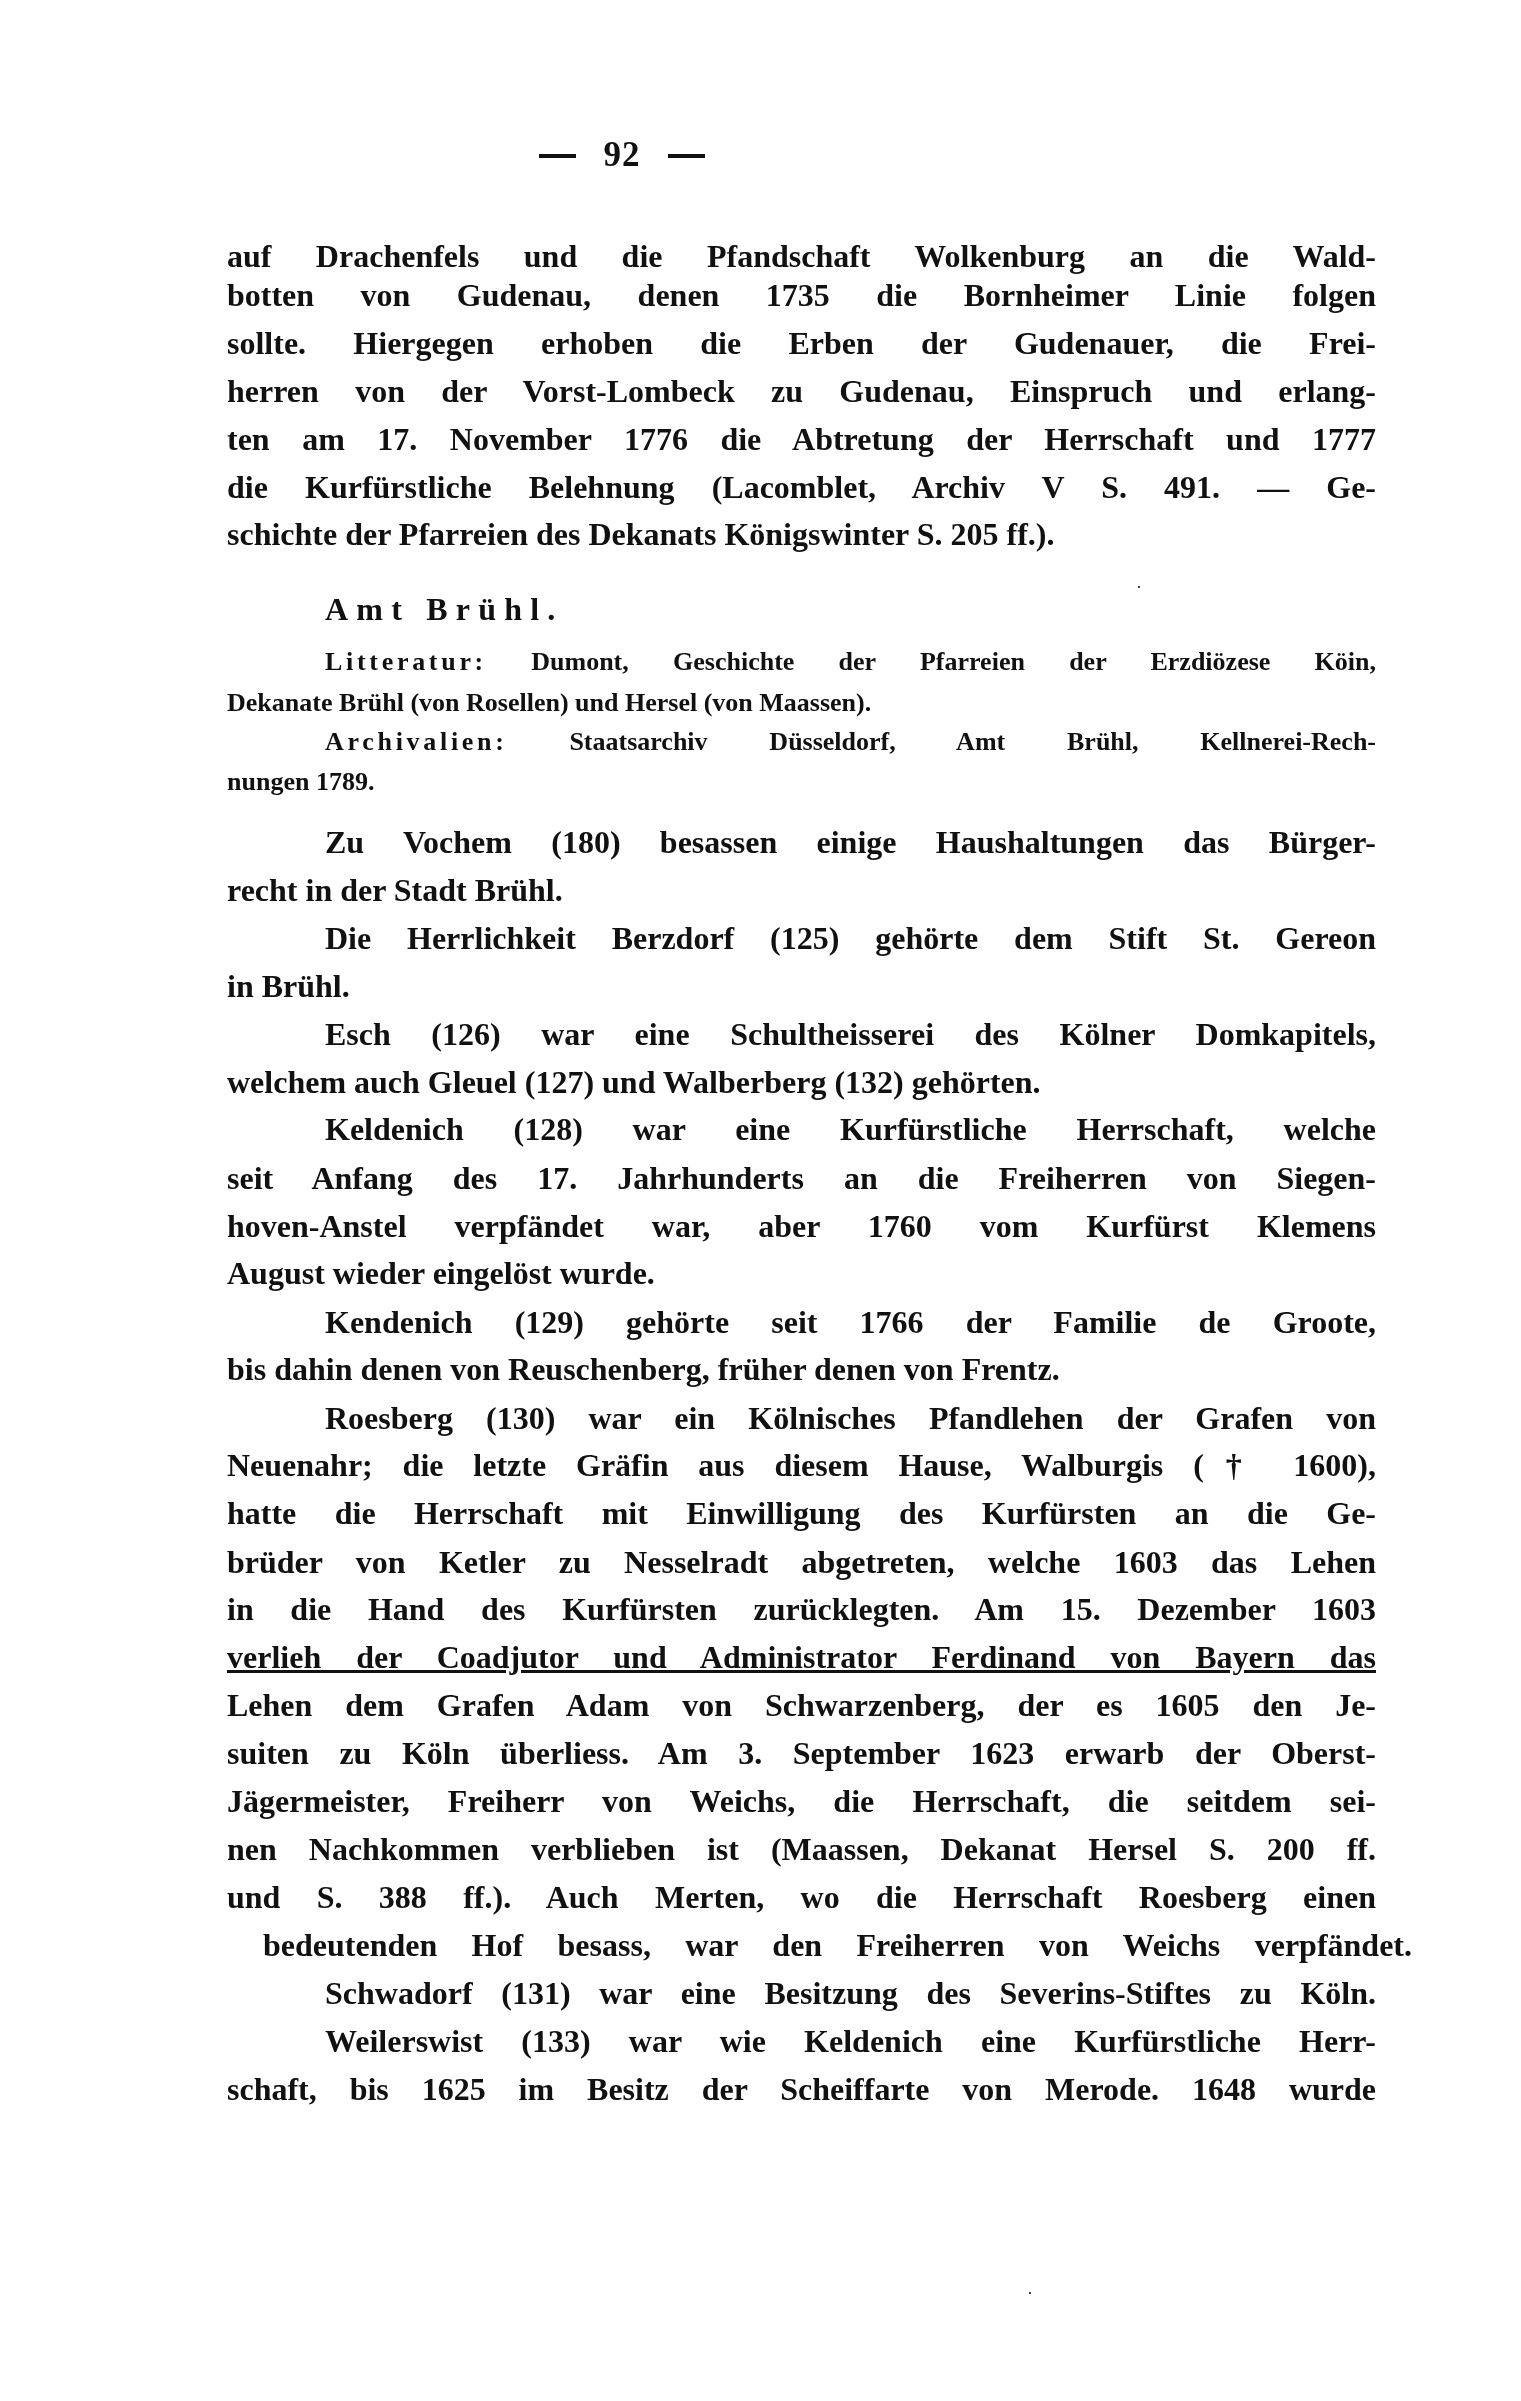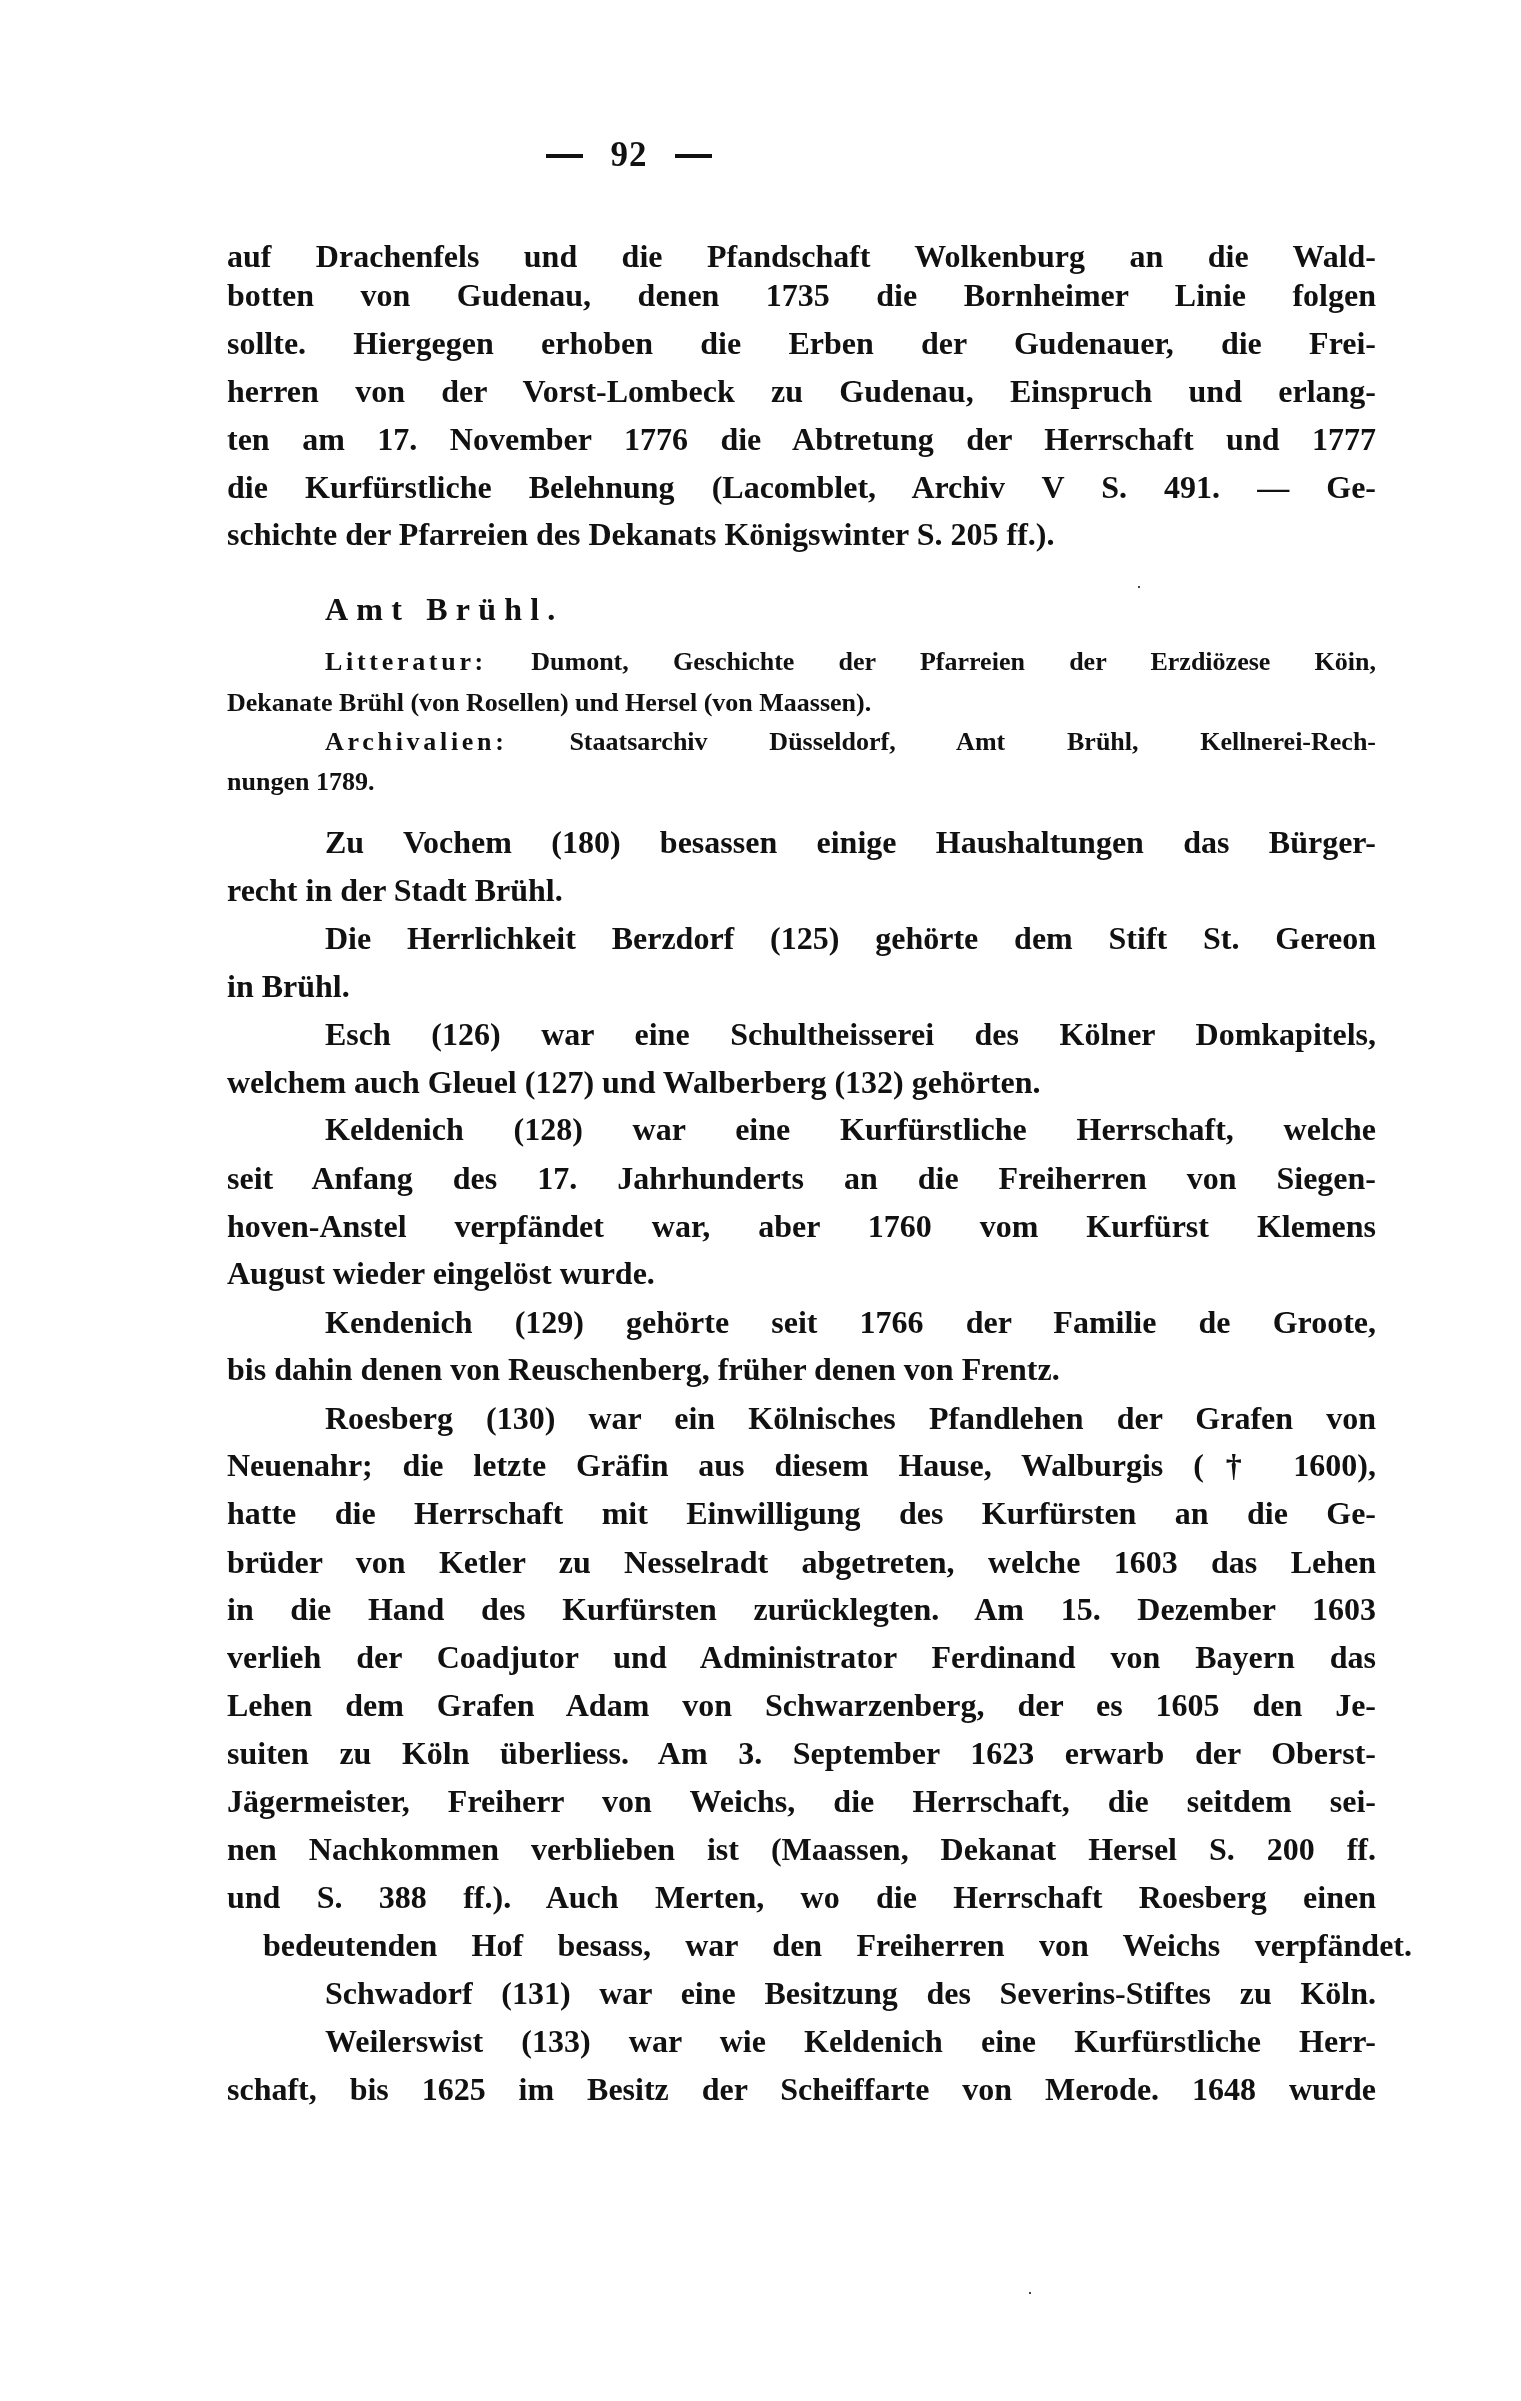--- a/index.html
+++ b/index.html
@@ -10,21 +10,21 @@
     body {
       width: 1522px;
       height: 2401px;
       position: relative;
       overflow: hidden;
       font-family: "Liberation Serif", "DejaVu Serif", serif;
       color: #111111;
     }
     .page-number {
       position: absolute;
-      left: 12px;
+      left: 5px;
       width: 1234px;
       top: 135px;
       text-align: center;
       font-size: 35px;
       font-weight: bold;
       letter-spacing: 0.9px;
     }
     .page-number .dash {
       display: inline-block;
       width: 37px;
@@ -111,21 +111,21 @@
   <div class="line last" style="top: 1255px; white-space: normal;">August wieder eingelöst wurde.</div>
 
   <div class="line indent" style="top: 1304px; white-space: normal;">Kendenich (129) gehörte seit 1766 der Familie de Groote,</div>
   <div class="line last" style="top: 1351px; white-space: normal;">bis dahin denen von Reuschenberg, früher denen von Frentz.</div>
 
   <div class="line indent" style="top: 1400px; white-space: normal;">Roesberg (130) war ein Kölnisches Pfandlehen der Grafen von</div>
   <div class="line" style="top: 1447px; white-space: normal;">Neuenahr; die letzte Gräfin aus diesem Hause, Walburgis († 1600),</div>
   <div class="line" style="top: 1495px; white-space: normal;">hatte die Herrschaft mit Einwilligung des Kurfürsten an die Ge-</div>
   <div class="line" style="top: 1544px; white-space: normal;">brüder von Ketler zu Nesselradt abgetreten, welche 1603 das Lehen</div>
   <div class="line" style="top: 1591px; white-space: normal;">in die Hand des Kurfürsten zurücklegten. Am 15. Dezember 1603</div>
-  <div class="line" style="top: 1639px; white-space: normal;">verlieh der Coadjutor und Administrator Ferdinand von Bayern das</div>
+  <div class="line" style="top: 1639px; white-space: normal; text-decoration: underline;">verlieh der Coadjutor und Administrator Ferdinand von Bayern das</div>
   <div class="line" style="top: 1687px; white-space: normal;">Lehen dem Grafen Adam von Schwarzenberg, der es 1605 den Je-</div>
   <div class="line" style="top: 1735px; white-space: normal;">suiten zu Köln überliess. Am 3. September 1623 erwarb der Oberst-</div>
   <div class="line" style="top: 1783px; white-space: normal;">Jägermeister, Freiherr von Weichs, die Herrschaft, die seitdem sei-</div>
   <div class="line" style="top: 1831px; white-space: normal;">nen Nachkommen verblieben ist (Maassen, Dekanat Hersel S. 200 ff.</div>
   <div class="line" style="top: 1879px; white-space: normal;">und S. 388 ff.). Auch Merten, wo die Herrschaft Roesberg einen</div>
   <div class="line" style="top: 1927px; white-space: normal; margin-left: 36px;">bedeutenden Hof besass, war den Freiherren von Weichs verpfändet.</div>
 
   <div class="line indent" style="top: 1975px; white-space: normal;">Schwadorf (131) war eine Besitzung des Severins-Stiftes zu Köln.</div>
 
   <div class="line indent" style="top: 2023px; white-space: normal;">Weilerswist (133) war wie Keldenich eine Kurfürstliche Herr-</div>

